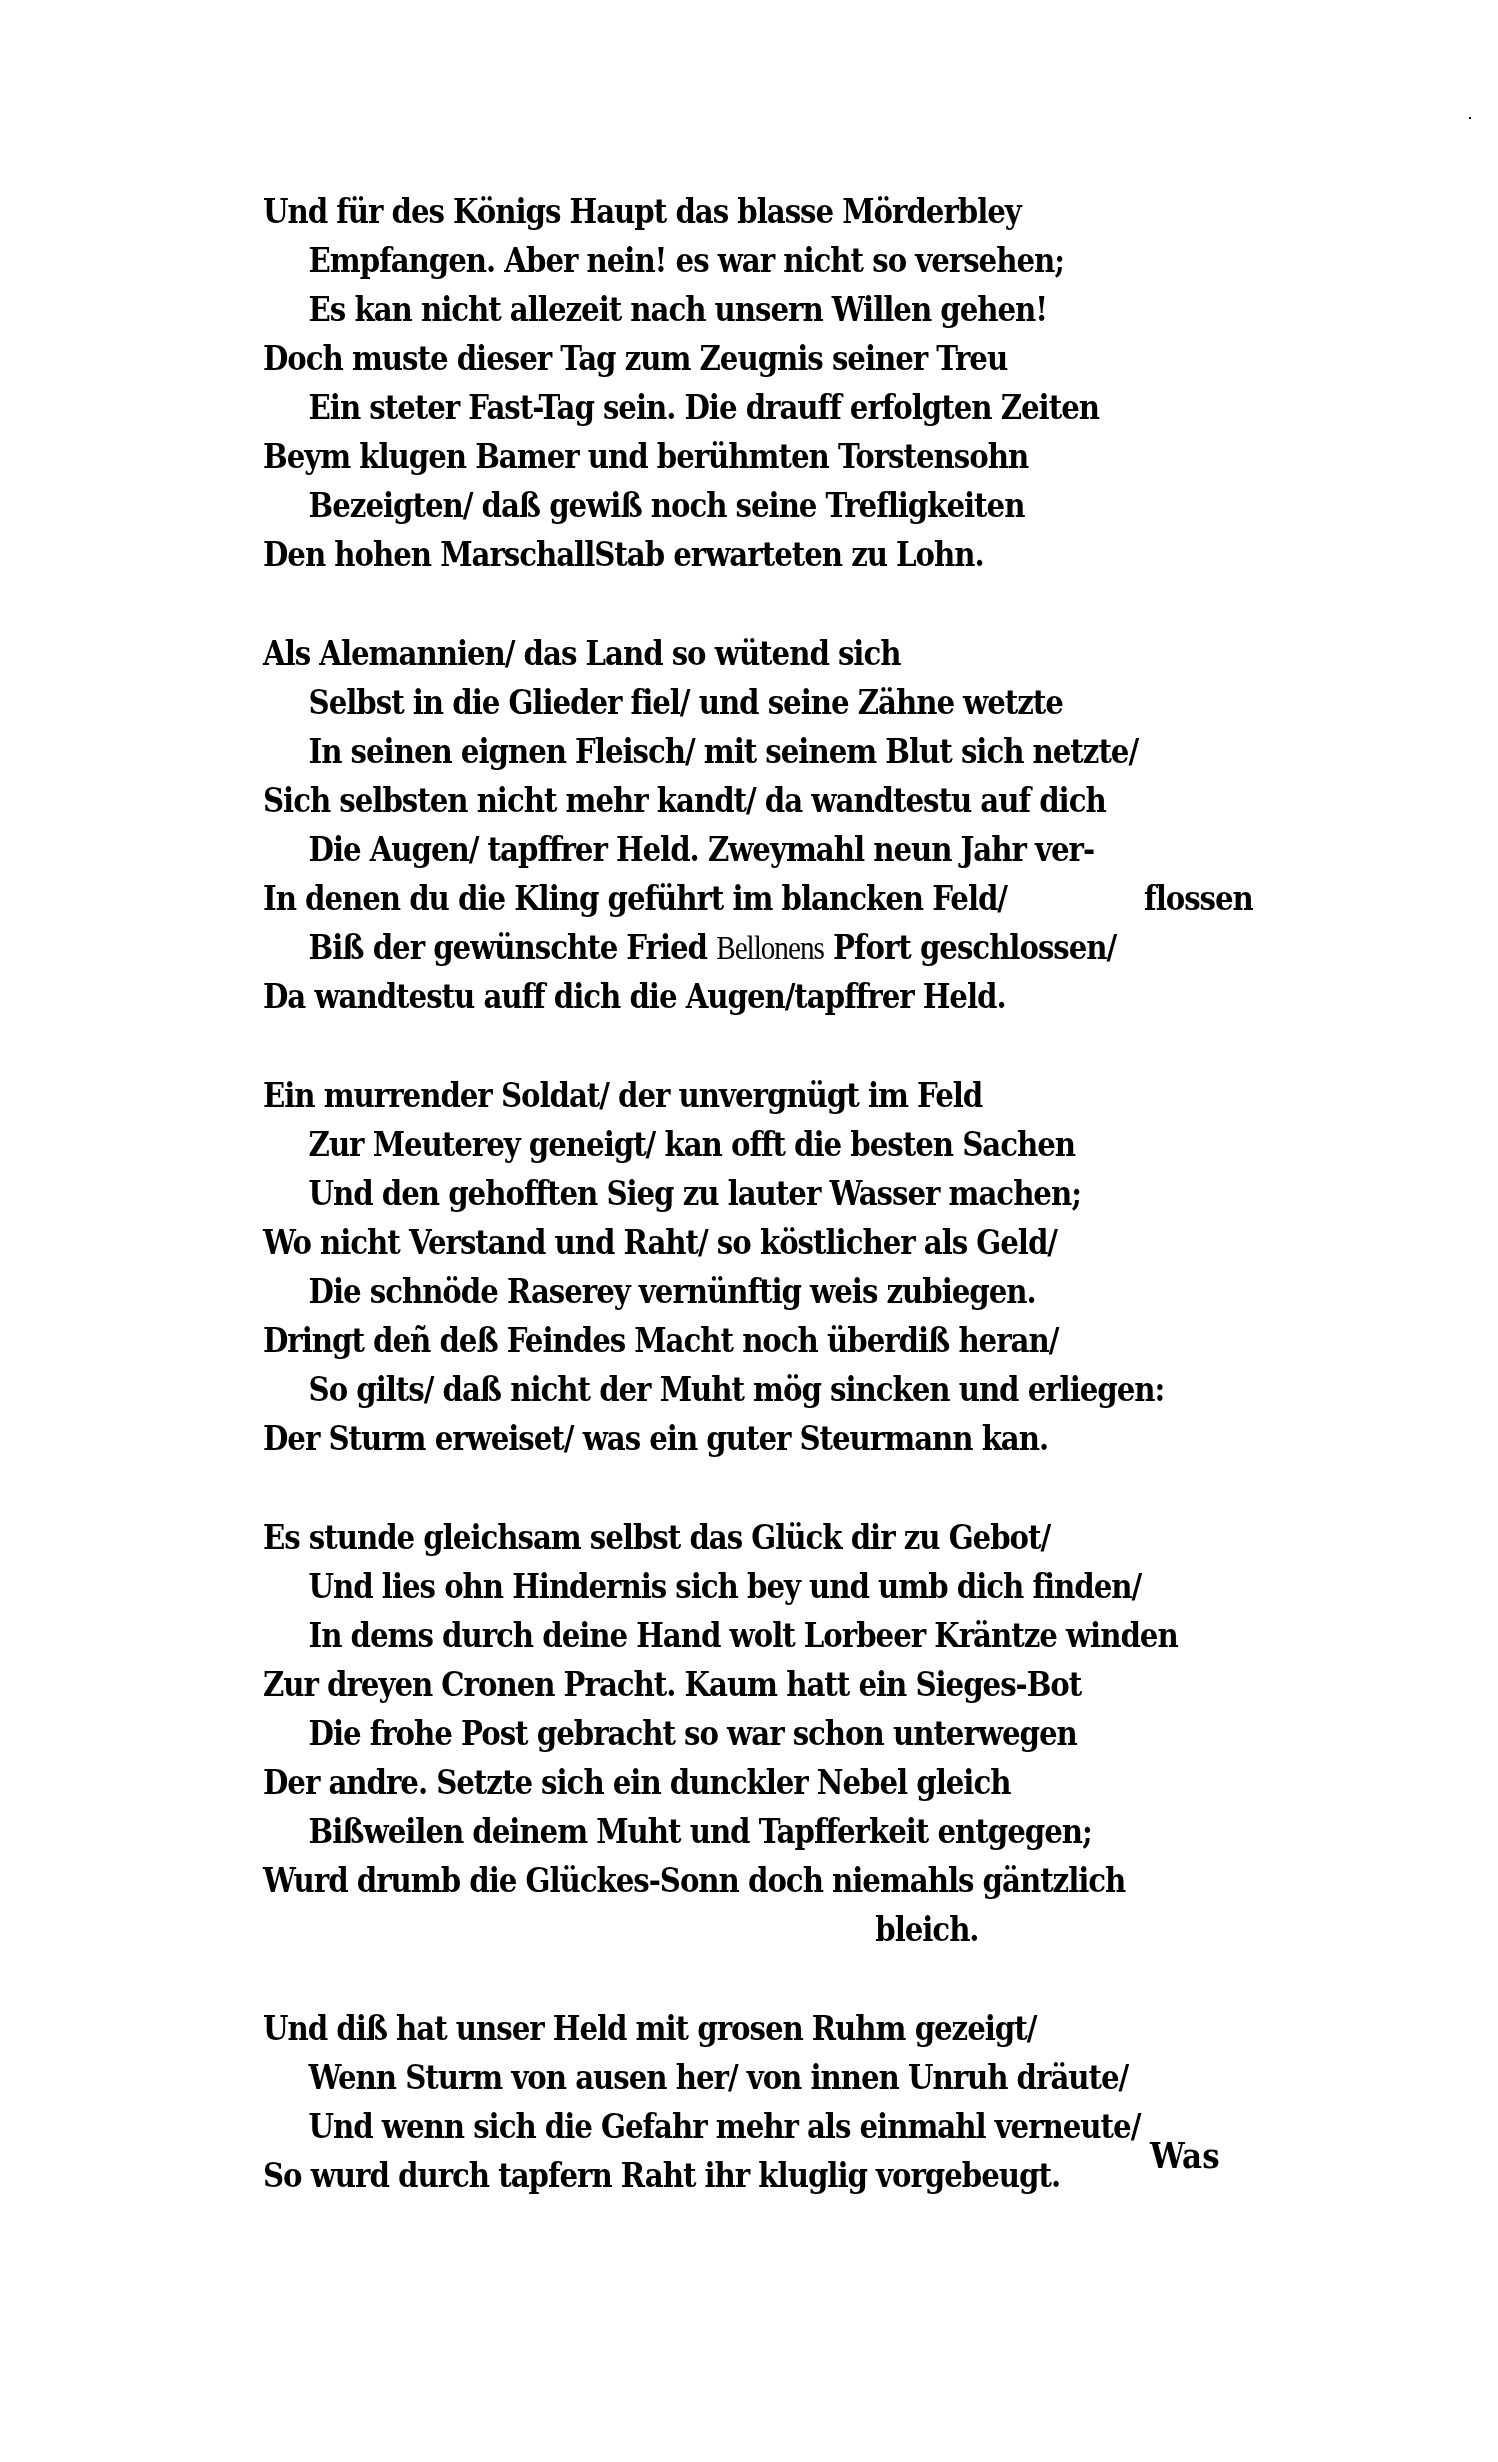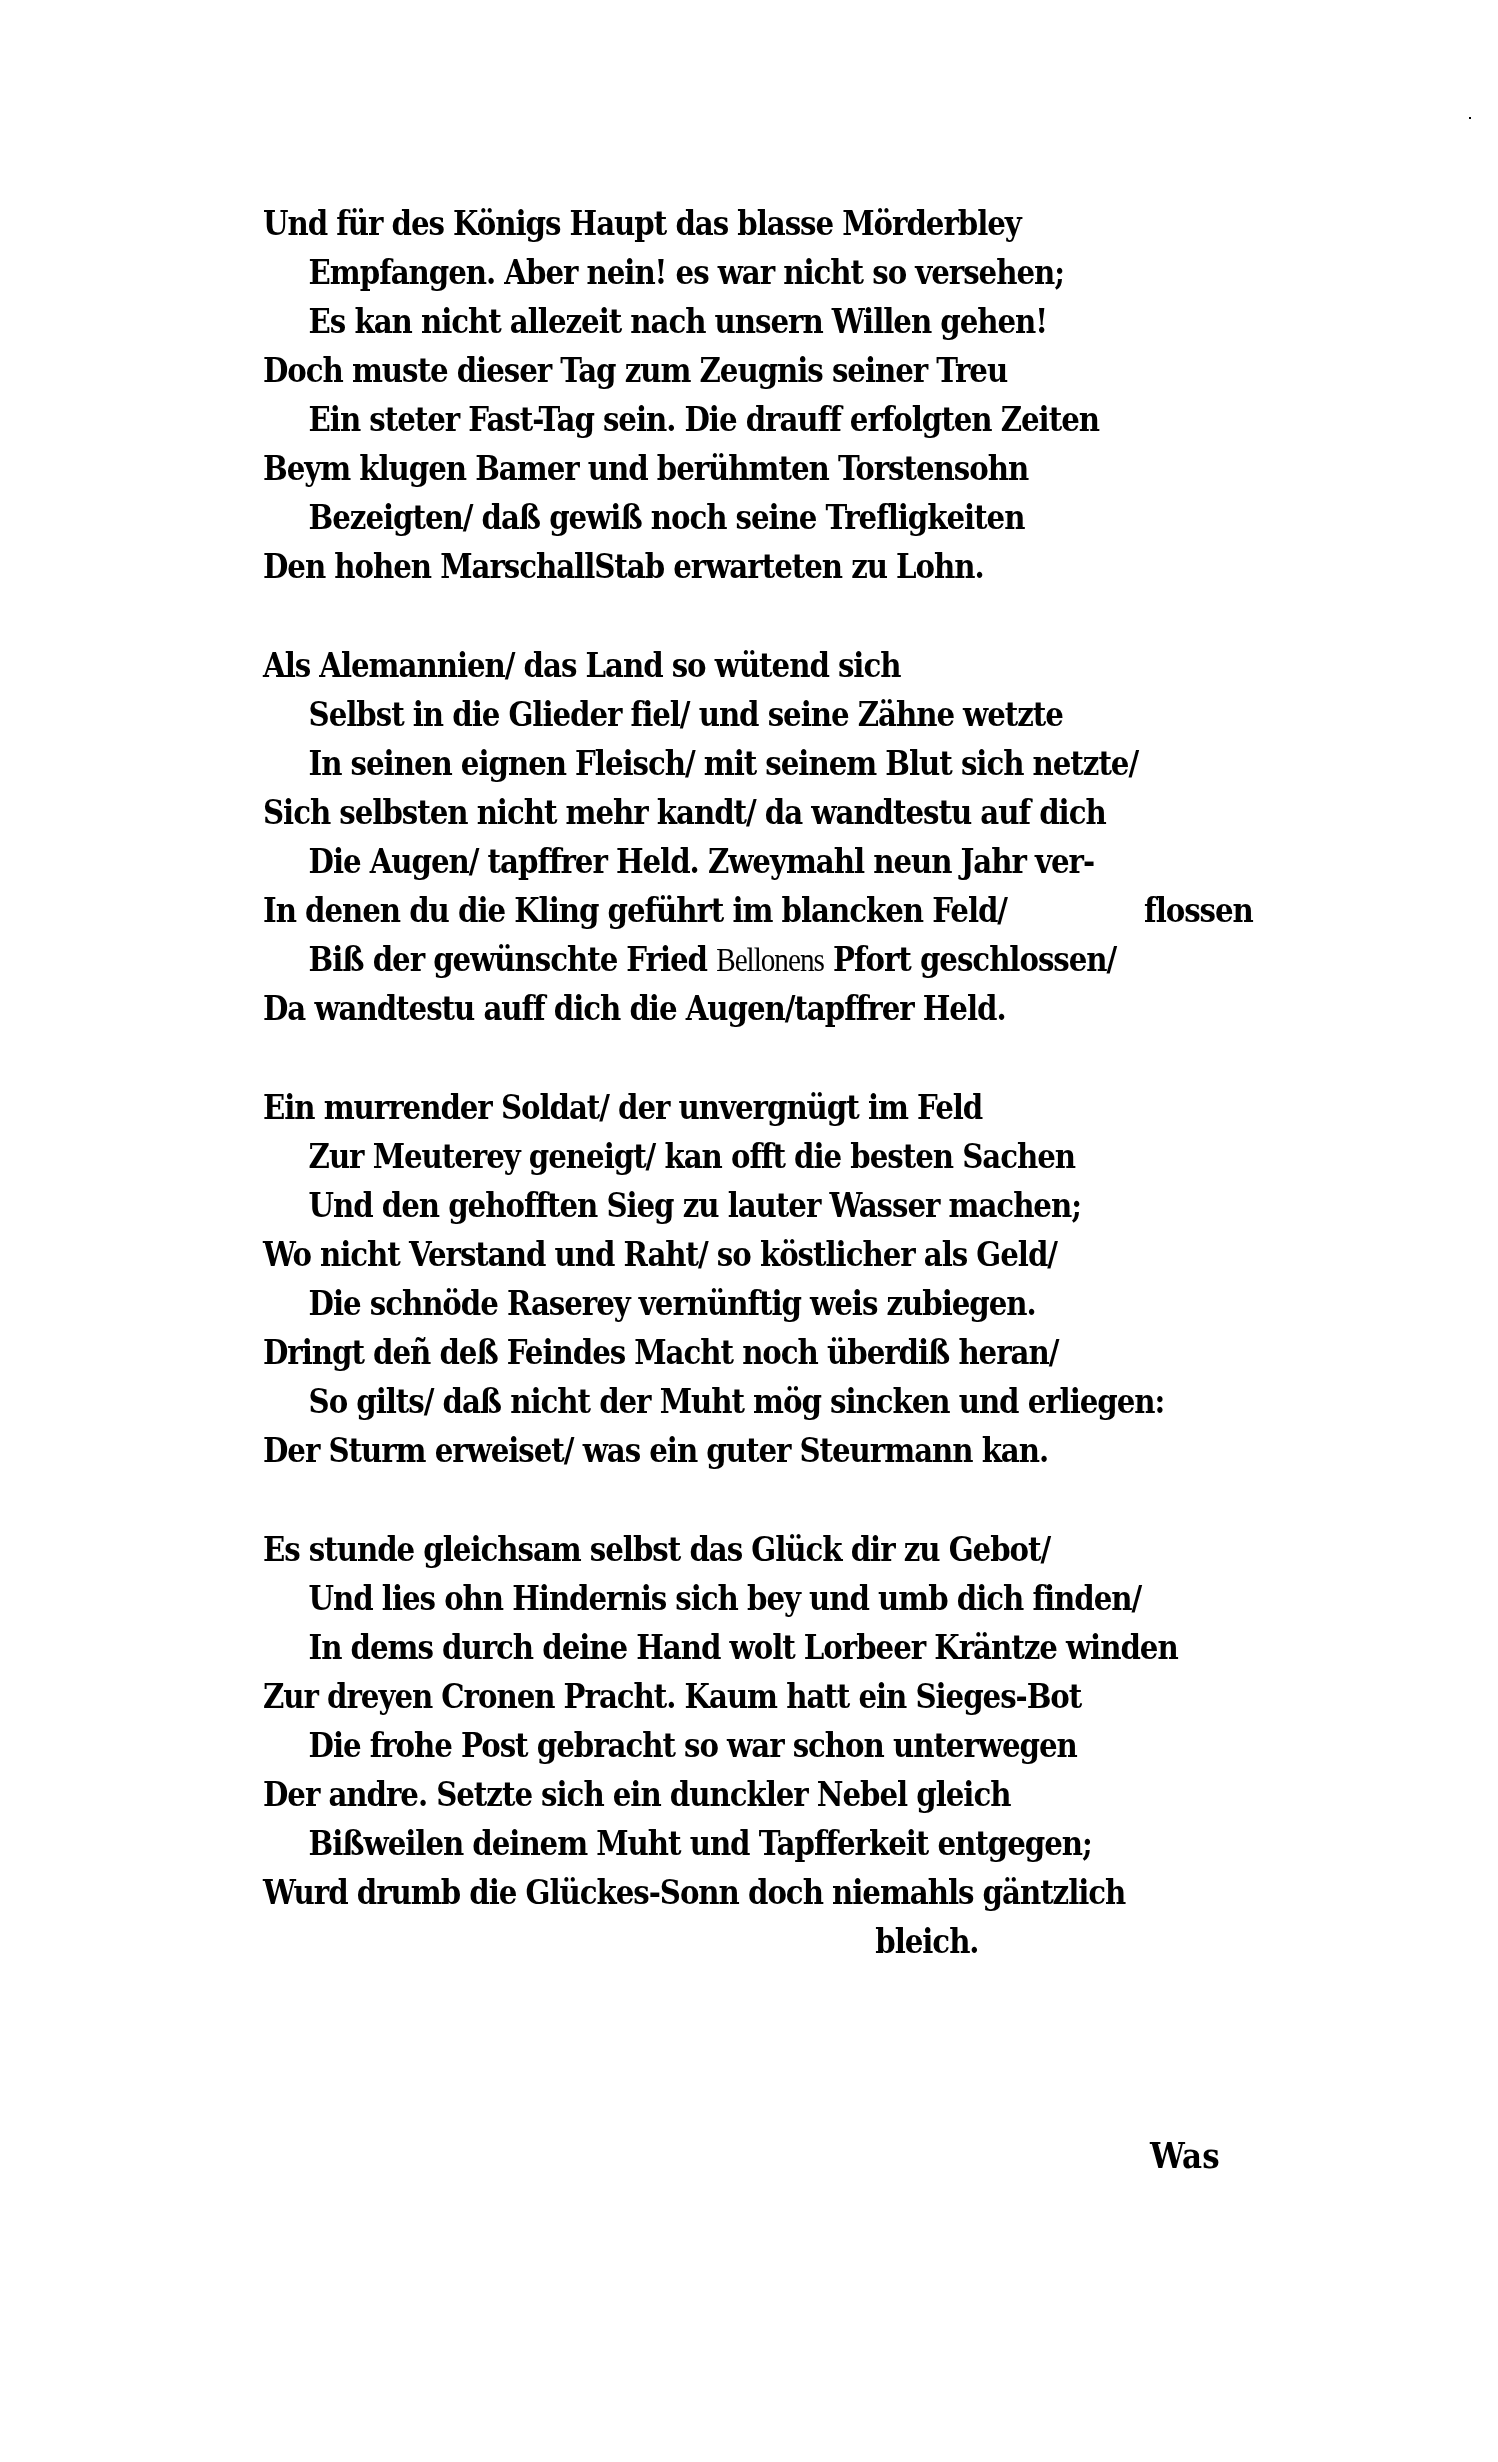--- a/index.html
+++ b/index.html
@@ -31,21 +31,21 @@
       height: 2.3px;
       background: #000;
     }
     .text-block {
       position: absolute;
       left: 263px;
       top: 187px;
       width: 1034px;
     }
     .stanza {
-      margin: 12px 0 50px 0;
+      margin: 0 0 50px 0;
     }
     .line {
       font-size: 34px;
       line-height: 49px;
       height: 49px;
       white-space: nowrap;
       font-weight: bold;
       letter-spacing: -1.2px;
       transform: scaleX(0.86);
       transform-origin: left center;
@@ -129,17 +129,23 @@
       <div class="line indent">Und lies ohn Hindernis sich bey und umb dich finden/</div>
       <div class="line indent">In dems durch deine Hand wolt Lorbeer Kräntze winden</div>
       <div class="line">Zur dreyen Cronen Pracht. Kaum hatt ein Sieges-Bot</div>
       <div class="line indent">Die frohe Post gebracht so war schon unterwegen</div>
       <div class="line">Der andre. Setzte sich ein dunckler Nebel gleich</div>
       <div class="line indent">Bißweilen deinem Muht und Tapfferkeit entgegen;</div>
       <div class="line">Wurd drumb die Glückes-Sonn doch niemahls gäntzlich</div>
       <div class="line right-only">bleich.</div>
     </div>
 
+    <div class="stanza">
+      <div class="line">Und diß hat unser Held mit grosen Ruhm gezeigt/</div>
+      <div class="line indent">Wenn Sturm von ausen her/ von innen Unruh dräute/</div>
+      <div class="line indent">Und wenn sich die Gefahr mehr als einmahl verneute/</div>
+      <div class="line">So wurd durch tapfern Raht ihr kluglig vorgebeugt.</div>
+    </div>
   </div>
 
   <div class="catchword">Was</div>
 </div>
 
 
 </body></html>

